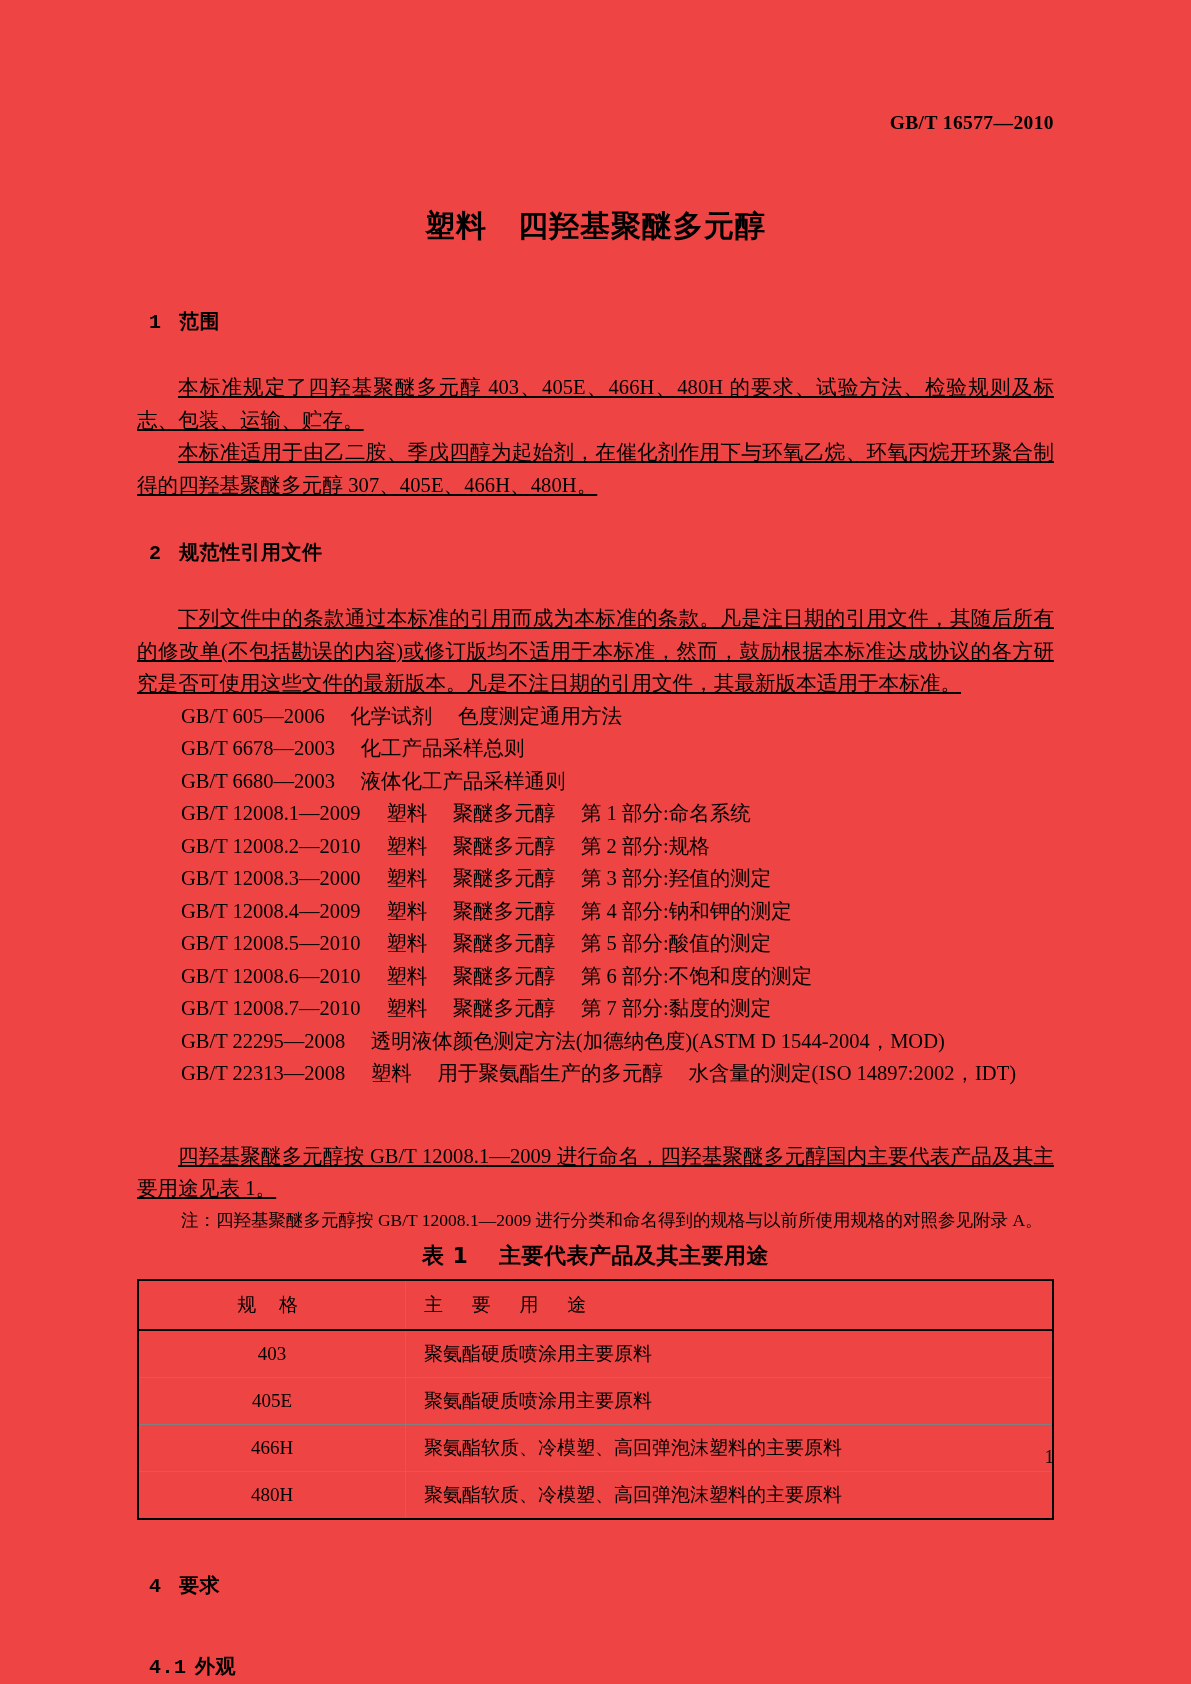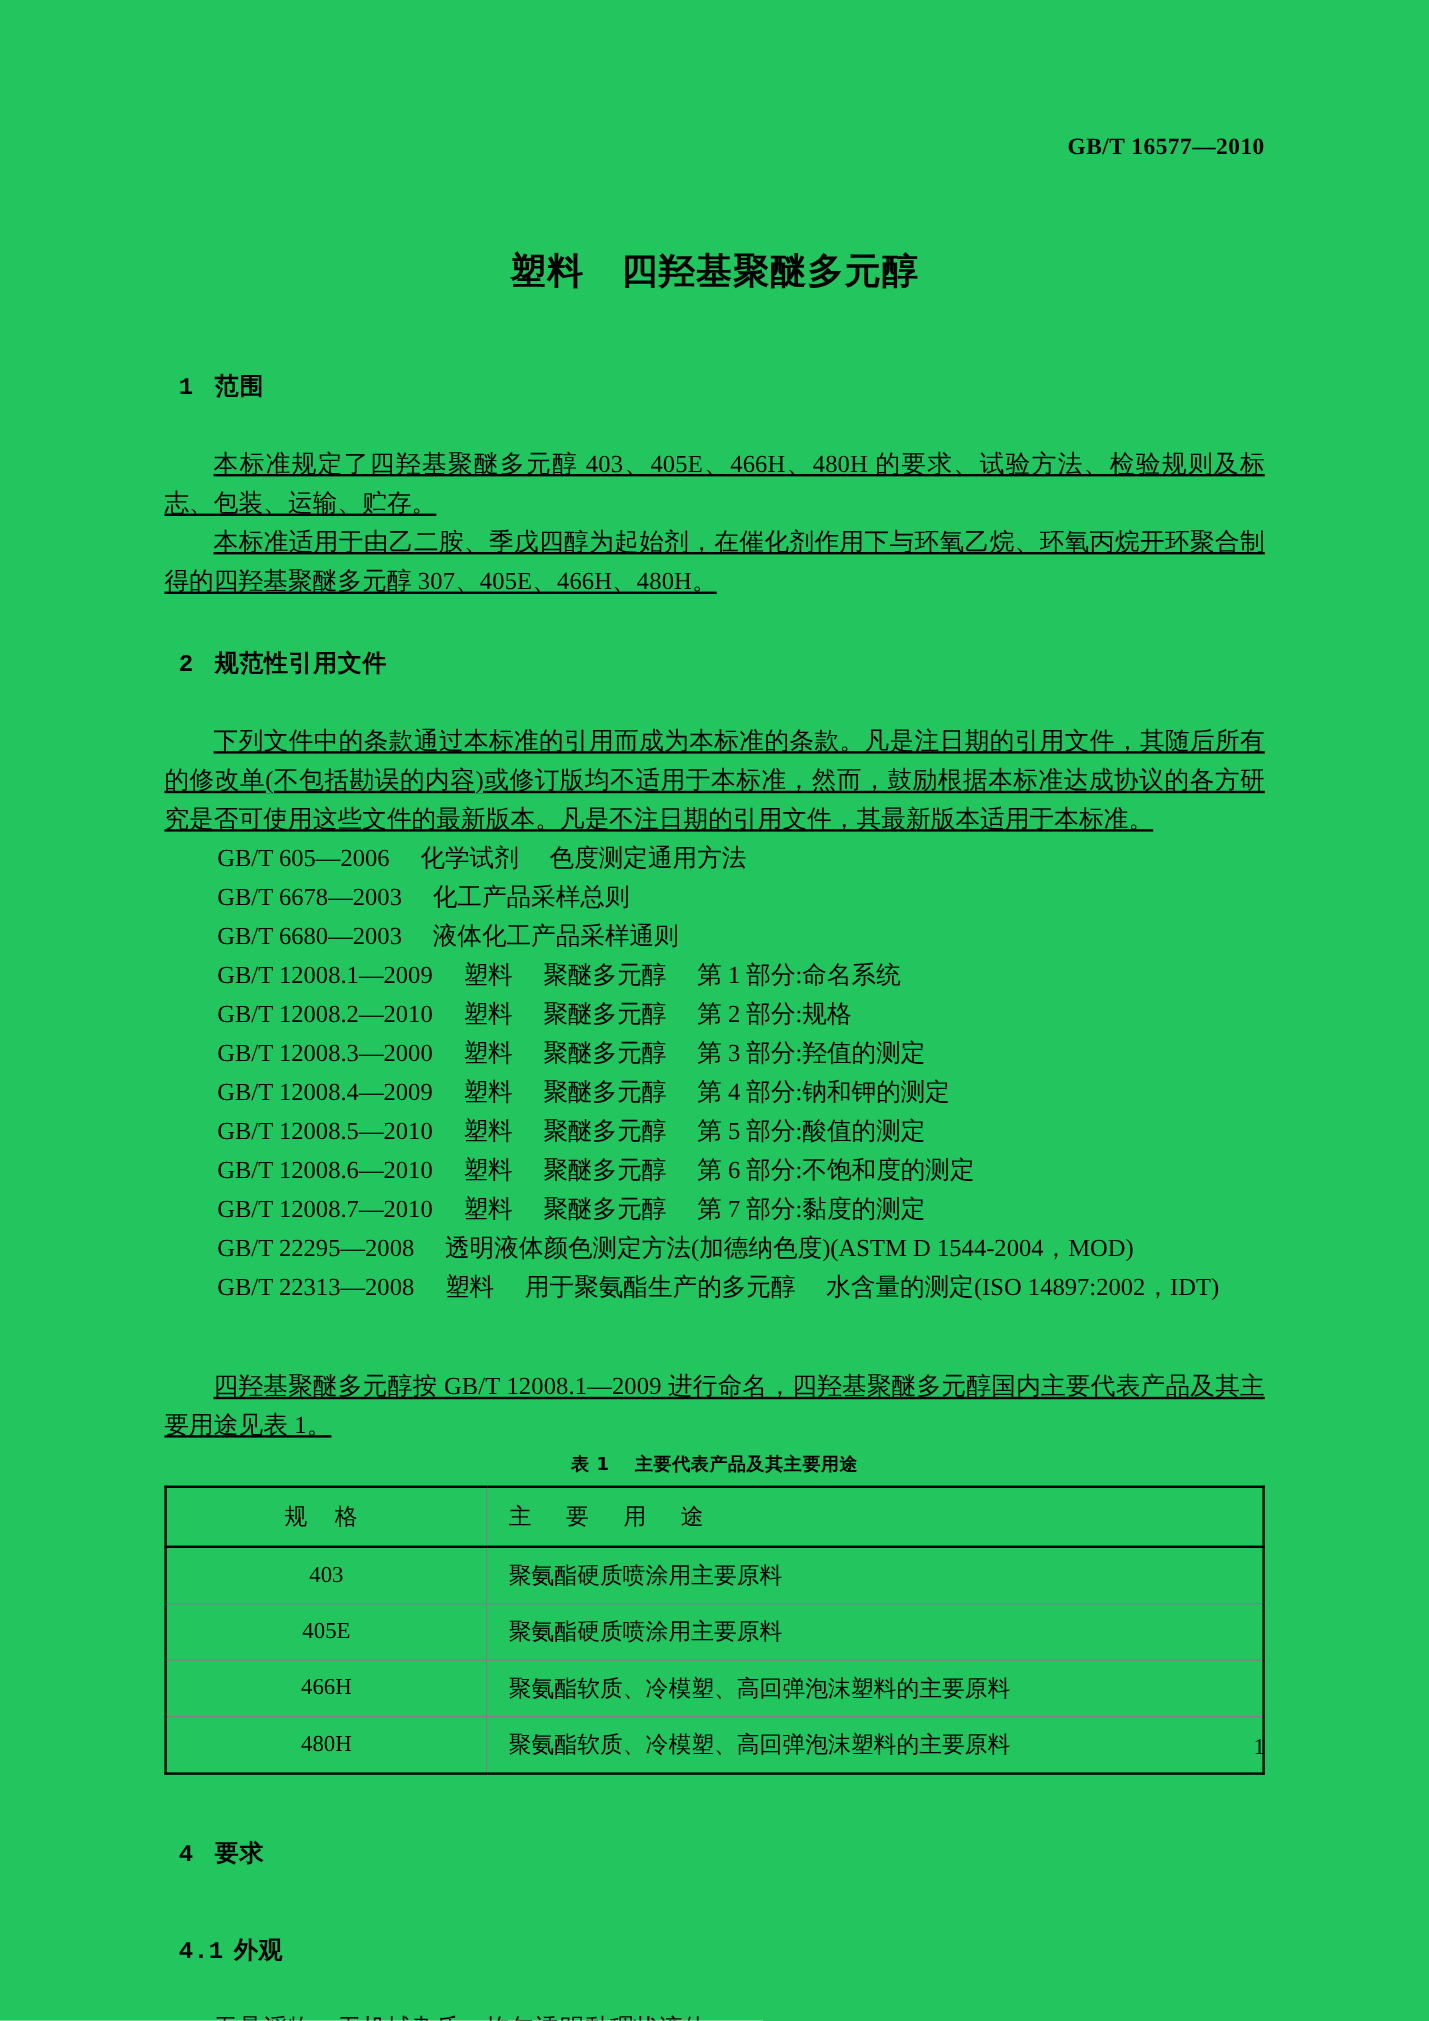--- a/index.html
+++ b/index.html
@@ -9,21 +9,21 @@
   }
   body {
     font-family: "Liberation Serif", "DejaVu Serif", serif;
     color: #000000;
   }
   .page {
     position: relative;
     width: 1191px;
     height: 1684px;
     margin: 0 auto;
-    background: #22c55e;
+    background: #ef4444;
     box-sizing: border-box;
     padding: 0;
     overflow: hidden;
   }
   
   .header {
     position: absolute;
     top: 112px;
     left: 0;
     right: 137px;
@@ -87,21 +87,21 @@
   .note {
     margin: 0;
     font-size: 17.5px;
     line-height: 30px;
     padding-left: 44px;
     white-space: nowrap;
   }
   .table-caption {
     font-family: "DejaVu Sans", "Liberation Sans", sans-serif;
     font-weight: bold;
-    font-size: 15px;
+    font-size: 22px;
     text-align: center;
     margin: 6px 0 8px 0;
     letter-spacing: 0.5px;
   }
   table.t1 {
     border-collapse: collapse;
     width: 917px;
     font-size: 19px;
     table-layout: fixed;
   }
@@ -167,20 +167,21 @@
     <p class="refline">GB/T 12008.5—2010　 塑料　 聚醚多元醇　 第 5 部分:酸值的测定</p>
     <p class="refline">GB/T 12008.6—2010　 塑料　 聚醚多元醇　 第 6 部分:不饱和度的测定</p>
     <p class="refline">GB/T 12008.7—2010　 塑料　 聚醚多元醇　 第 7 部分:黏度的测定</p>
     <p class="refline">GB/T 22295—2008　 透明液体颜色测定方法(加德纳色度)(ASTM D 1544-2004，MOD)</p>
     <p class="refline">GB/T 22313—2008　 塑料　 用于聚氨酯生产的多元醇　 水含量的测定(ISO 14897:2002，IDT)</p>
 
     <div class="gap-before-head"></div>
 
     <div class="gap-after-head"></div>
     <p class="para indent">四羟基聚醚多元醇按 GB/T 12008.1—2009 进行命名，四羟基聚醚多元醇国内主要代表产品及其主要用途见表 1。</p>
+    <p class="note">注：四羟基聚醚多元醇按 GB/T 12008.1—2009 进行分类和命名得到的规格与以前所使用规格的对照参见附录 A。</p>
 
     <div class="table-caption">表 1　 主要代表产品及其主要用途</div>
 
     <table class="t1">
       <tbody>
         <tr class="hdr outer-top hdr-bottom">
           <td class="col-spec"><span class="hdr-spaced">规 格</span></td>
           <td class="col-use" style="text-align:left;"><span class="hdr-spaced-2">主 要 用 途</span></td>
         </tr>
         <tr>

